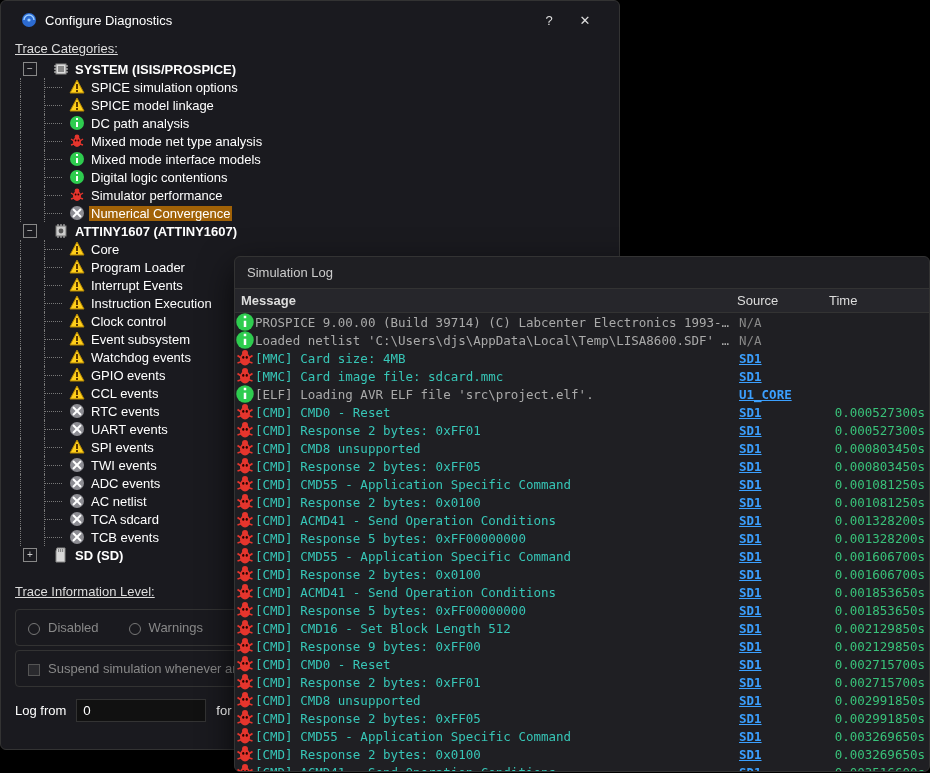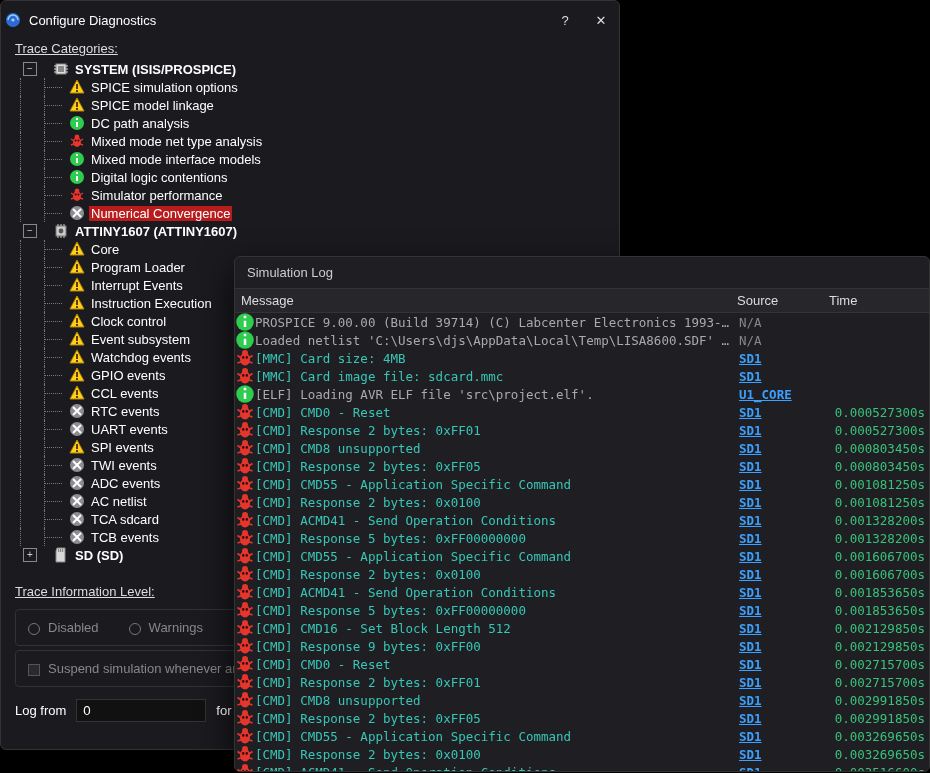--- a/index.html
+++ b/index.html
@@ -1,48 +1,48 @@
 <!DOCTYPE html>
 <html><head>
 <meta charset="utf-8">
 <style>
   *{box-sizing:border-box;margin:0;padding:0;}
   html,body{width:930px;height:773px;background:#000;font-family:"Segoe UI",Tahoma,sans-serif;font-size:13px;color:#fff;overflow:hidden;position:relative;}
   
   .dlg{position:absolute;left:0;top:0;width:620px;height:750px;background:#1a1a1f;border:1px solid #333;border-radius:6px;box-shadow:0 8px 26px rgba(0,0,0,.6);}
-  .dlg-title{display:flex;align-items:center;gap:8px;padding:8px 4px;}
+  .dlg-title{display:flex;align-items:center;gap:8px;padding:8px 20px;}
   .dlg-title .spacer{flex:1;}
   .dlg-title .tbtn{width:28px;height:22px;display:flex;align-items:center;justify-content:center;color:#ddd;cursor:pointer;}
   .app-icon{width:16px;height:16px;display:inline-block;}
   .section-label{padding:2px 14px 4px;color:#ddd;text-decoration:underline;}
   .tree{padding:0 6px 6px 6px;overflow:auto;height:520px;}
   .tree-row{display:flex;align-items:center;gap:4px;height:18px;white-space:nowrap;}
   .exp{width:14px;height:14px;border:1px solid #888;display:inline-flex;align-items:center;justify-content:center;font-size:10px;line-height:1;color:#ccc;cursor:pointer;background:#1a1a1f;}
   .branch{display:inline-block;width:34px;height:18px;position:relative;}
   .branch::before{content:"";position:absolute;left:13px;top:0;bottom:0;border-left:1px dotted #777;}
   .branch::after{content:"";position:absolute;left:13px;top:9px;width:18px;border-top:1px dotted #777;}
   .branch2{display:inline-block;width:34px;height:18px;position:relative;}
   .branch2::before{content:"";position:absolute;left:13px;top:0;bottom:0;border-left:1px dotted #777;}
   .node-icon{width:16px;height:16px;display:inline-flex;align-items:center;justify-content:center;flex:0 0 16px;}
   .node-label{padding:0 2px;}
-  .node-label.sel{background:#b91c1c;color:#fff;}
+  .node-label.sel{background:#a16207;color:#fff;}
   .bold{font-weight:600;}
   .til{margin-top:2px;}
   .opt-panel{margin:6px 14px;border:1px solid #333;border-radius:4px;padding:10px 12px;display:flex;align-items:center;gap:30px;color:#888;}
   .radio{width:12px;height:12px;border-radius:50%;border:1px solid #777;display:inline-block;margin-right:8px;vertical-align:middle;}
   .chk{width:12px;height:12px;border:1px solid #555;display:inline-block;margin-right:8px;vertical-align:middle;background:#2a2a2e;}
   .logfrom{display:flex;align-items:center;gap:10px;padding:6px 14px;}
   .logfrom input{background:#111;border:1px solid #333;color:#fff;padding:3px 6px;width:130px;}
 
   
   .logwin{position:absolute;left:234px;top:256px;width:696px;height:516px;background:#1f1f23;border:1px solid #333;border-radius:6px;box-shadow:0 12px 34px rgba(0,0,0,.7);display:flex;flex-direction:column;}
   .logwin-title{padding:8px 12px;color:#ccc;}
   .log-head{display:flex;background:#26262b;border-top:1px solid #333;border-bottom:1px solid #333;}
   .log-head .col{padding:4px 6px;color:#ddd;}
-  .col-msg{flex:1;}
+  .col-msg{flex:1;font-weight:bold;}
   .col-src{width:92px;}
   .col-time{width:106px;text-align:left;}
   .log-body{flex:1;overflow:hidden;}
   .log-row{display:flex;align-items:center;height:18px;font-family:Consolas,Menlo,monospace;font-size:12.5px;}
   .log-row .ic{width:20px;display:flex;align-items:center;justify-content:center;}
   .log-row .msg{flex:1;white-space:nowrap;overflow:hidden;text-overflow:ellipsis;padding-right:6px;}
   .log-row .src{width:92px;}
   .log-row .src a{color:#3ba0ff;text-decoration:underline;cursor:pointer;font-weight:bold;}
   .log-row .time{width:98px;text-align:right;color:#39c27a;padding-right:4px;}
   .m-info{color:#aaa;}

